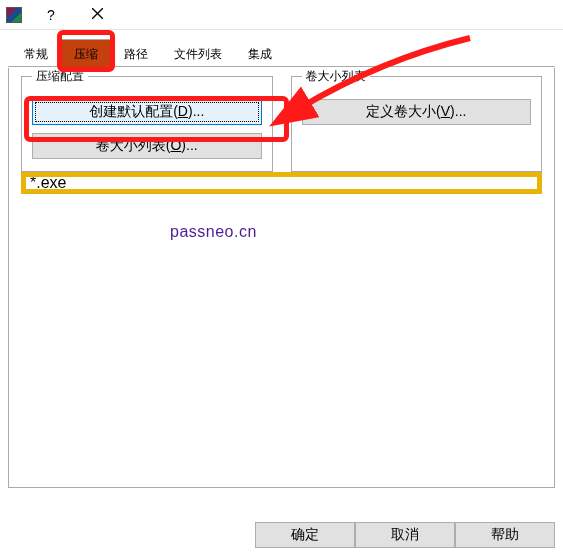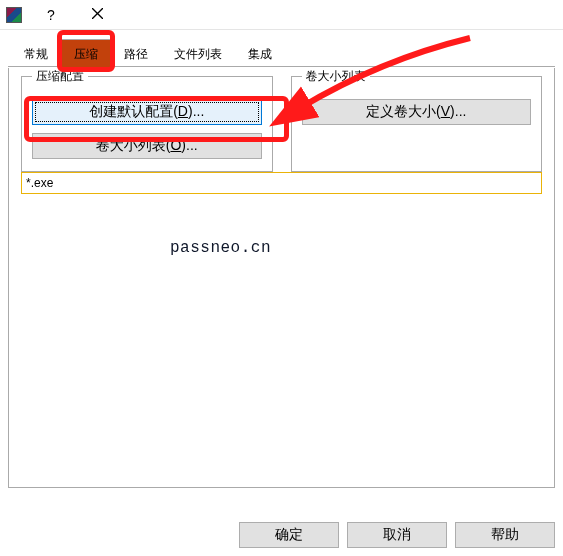--- a/index.html
+++ b/index.html
@@ -99,31 +99,30 @@
     outline: 1px dotted #000;
     outline-offset: -4px;
     background: #e5f1fb;
   }
   .u { text-decoration: underline; }
 
   .filetype-label { margin: 16px 0 4px 2px; }
   .text-input {
     width: 100%;
     height: 22px;
-    border: 1px solid #eab308;
+    border: 5px solid #eab308;
     padding: 2px 4px;
     font-family: inherit;
-    font-size: 12px;
+    font-size: 16px;
   }
 
   .footer {
     position: absolute;
     right: 8px; bottom: 8px;
     display: flex;
-    gap: 8px;
   }
   .footer .btn {
     width: 100px;
     margin: 0;
   }
 
   
   .hl {
     position: absolute;
     border: 5px solid #ff1a1a;
@@ -137,27 +136,26 @@
   
   .arrow {
     position: absolute;
     pointer-events: none;
     z-index: 10;
   }
 
   .watermark {
     position: absolute;
     left: 170px; top: 223px;
-    color: #0f172a;
+    color: #4c1d95;
     font-size: 16px;
-    font-family: Liberation Mono, monospace;
+    font-family: Liberation Sans, sans-serif;
     letter-spacing: 0.5px;
     pointer-events: none;
     z-index: 5;
-    margin-top: 16px;
   }
 </style>
 </head>
 <body>
 
 <div class="titlebar">
   <div class="app-icon"></div>
   <div class="win-btns">
     <div class="win-btn">
         <span class="help-icon">?</span>

